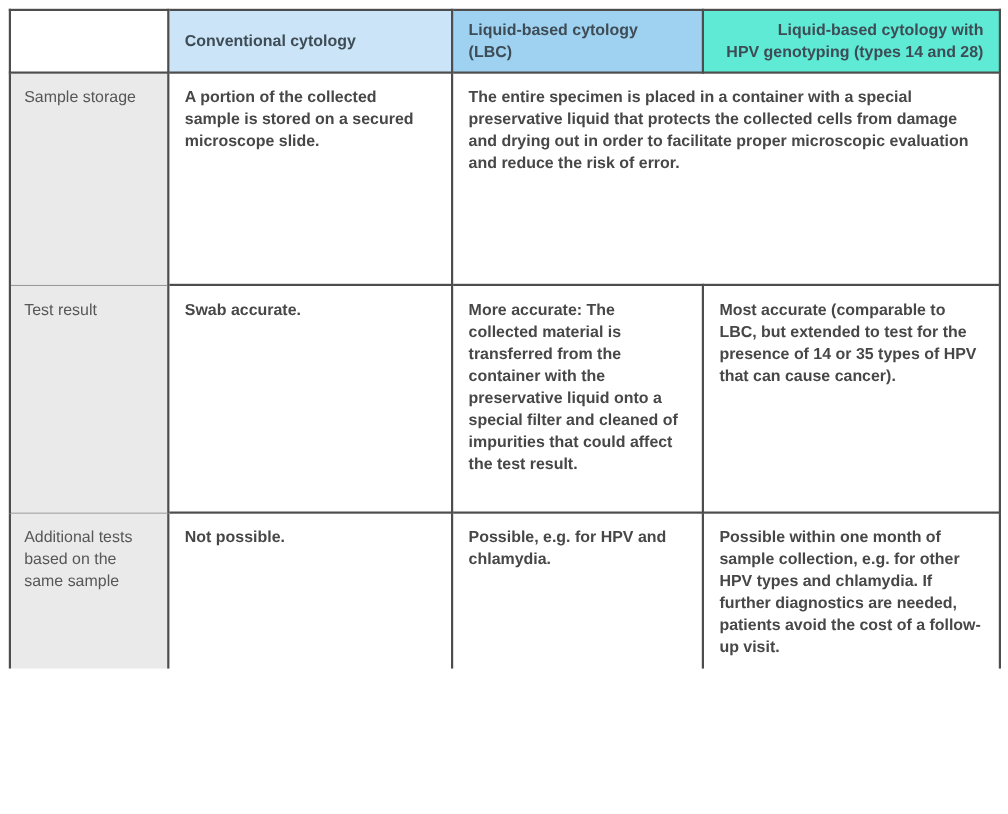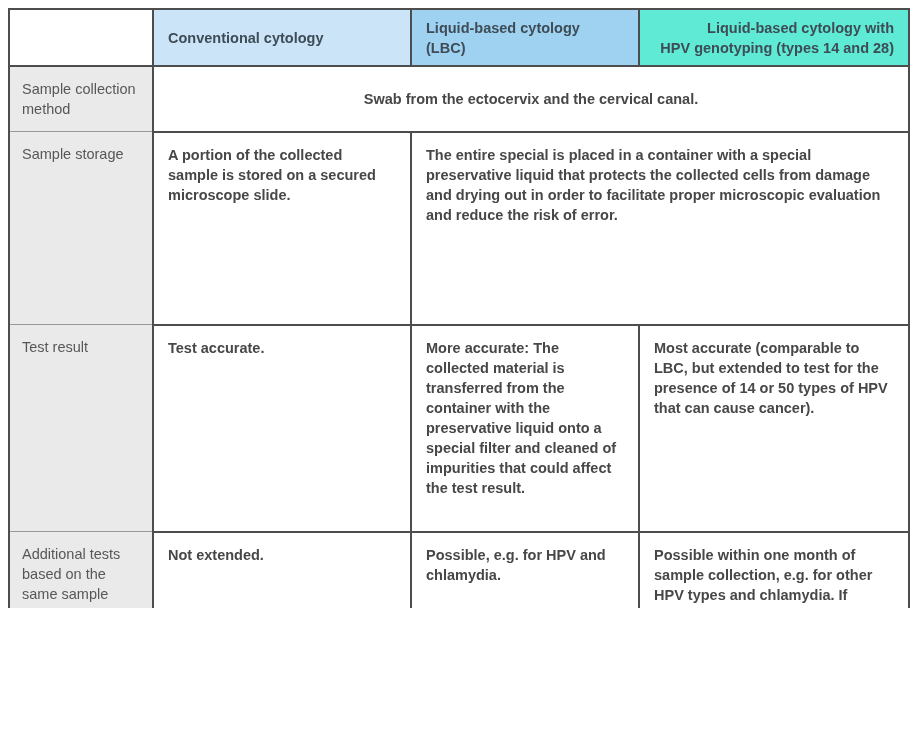--- a/index.html
+++ b/index.html
@@ -77,39 +77,35 @@
     <tbody>
         <tr class="hrow">
       <th class="corner"></th>
       <th class="hc" style="background-color: rgb(203, 228, 247);">Conventional cytology</th>
       <th class="hc" style="background-color: rgb(159, 209, 241); margin-left: 44px;">Liquid-based cytology
 (LBC)</th>
       <th class="hc" style="background-color: #5eead4; text-align: right;">Liquid-based cytology with
 HPV genotyping (types 14 and 28)</th>
     </tr>
 
-    <tr class="r1">
-      <td class="lbl">Sample collection method</td>
-      <td class="cell centered" colspan="3"><span class="b">Swab from the ectocervix and the cervical canal.</span></td>
-    </tr>
 
     <tr class="r2">
       <td class="lbl">Sample storage</td>
       <td class="cell"><span class="b">A portion of the collected sample is stored on a secured microscope slide.</span></td>
-      <td class="cell" colspan="2"><span class="b">The entire special</span><span> is placed in </span><span class="b">a container with a special preservative liquid</span><span> that protects the collected cells from damage and drying out in order to facilitate proper microscopic evaluation and reduce the risk of error.</span></td>
+      <td class="cell" colspan="2"><span class="b">The entire specimen</span><span> is placed in </span><span class="b">a container with a special preservative liquid</span><span> that protects the collected cells from damage and drying out in order to facilitate proper microscopic evaluation and reduce the risk of error.</span></td>
     </tr>
 
     <tr class="r3">
       <td class="lbl">Test result</td>
-      <td class="cell"><span class="b">Test accurate.</span></td>
+      <td class="cell"><span class="b">Swab accurate.</span></td>
       <td class="cell"><span class="b">More accurate:</span><span> The collected material is transferred from the container with the preservative liquid onto a special filter and cleaned of impurities that could affect the test result.</span></td>
-      <td class="cell"><span class="b">Most accurate (comparable to LBC, but extended to test for the presence of 14 or 50 types of HPV that can cause cancer).</span></td>
+      <td class="cell"><span class="b">Most accurate (comparable to LBC, but extended to test for the presence of 14 or 35 types of HPV that can cause cancer).</span></td>
     </tr>
 
     <tr class="r4">
       <td class="lbl">Additional tests based on the same sample</td>
-      <td class="cell"><span class="b">Not extended.</span></td>
+      <td class="cell"><span class="b">Not possible.</span></td>
       <td class="cell"><span class="b">Possible, e.g. for HPV and chlamydia.</span></td>
       <td class="cell"><span class="b">Possible within one month of sample collection, e.g. for other HPV types and chlamydia. If further diagnostics are needed, patients avoid the cost of a follow-up visit.</span></td>
     </tr>
   </tbody>
     </table>
 </div>
 
 </body></html>

